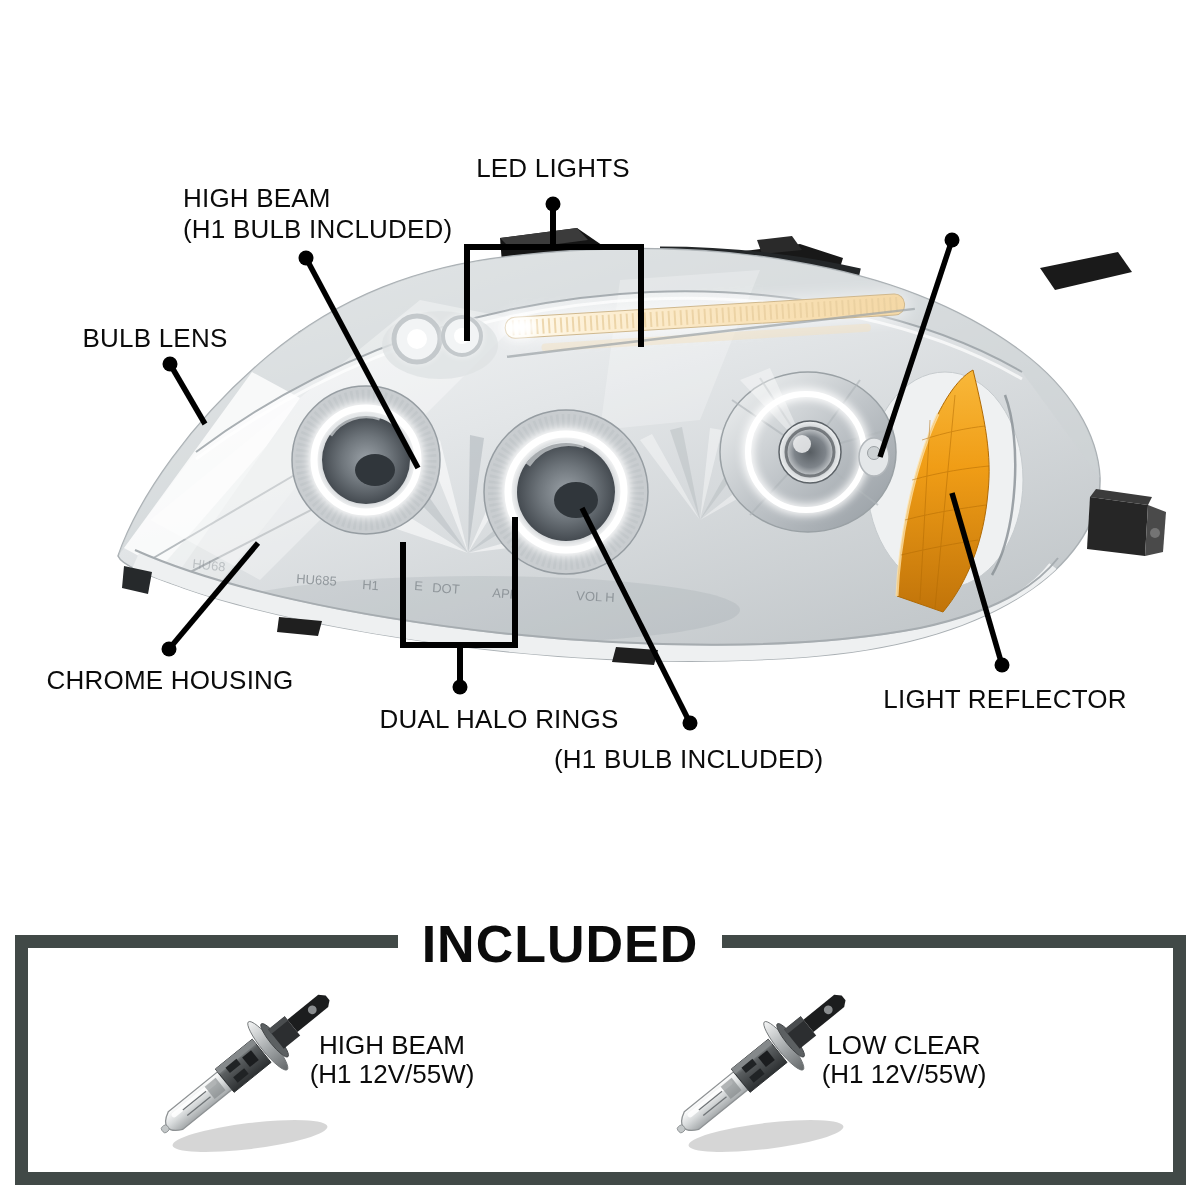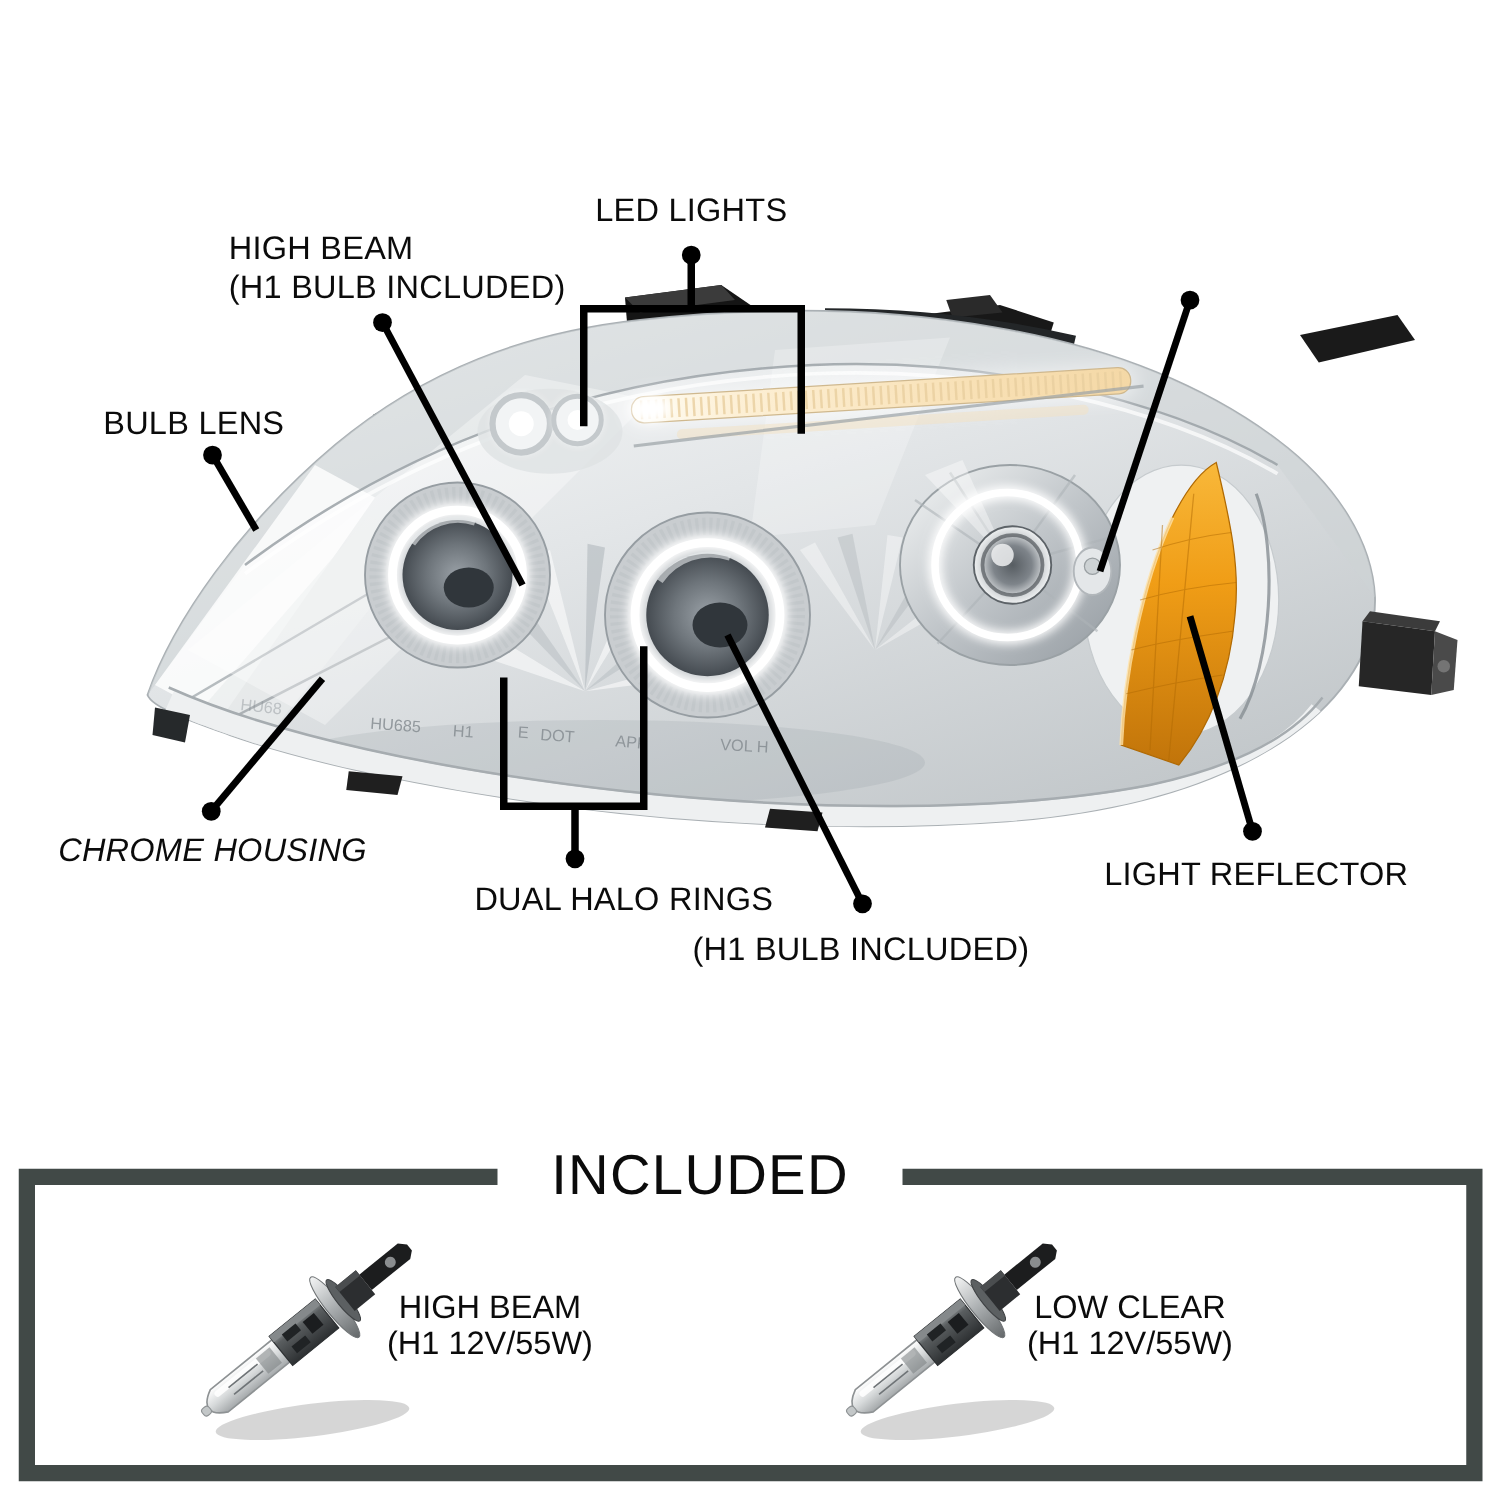--- a/index.html
+++ b/index.html
@@ -6,21 +6,21 @@
     --frame:#414947; --label:#0b0b0b; --line:#000000;
     --amber:#f09d16; --halo:#ffffff;
   }
   html,body{margin:0;padding:0;background:#ffffff;}
   .stage{position:relative;width:1200px;height:1200px;background:#ffffff;overflow:hidden;
          font-family:"Liberation Sans","DejaVu Sans",sans-serif;}
   .stage svg{position:absolute;left:0;top:0;}
   .lbl{position:absolute;color:var(--label);font-size:26px;line-height:31px;
        white-space:nowrap;letter-spacing:.2px;}
   .ctr{transform:translateX(-50%);text-align:center;}
-  .included-title{position:absolute;transform:translateX(-50%);font-size:45px;font-weight:normal;
+  .included-title{position:absolute;transform:translateX(-50%);font-size:52px;font-weight:bold;
        color:var(--label);letter-spacing:1px;white-space:nowrap;}
   .bulb-lbl{position:absolute;transform:translateX(-50%);text-align:center;
        font-size:26px;line-height:29px;color:var(--label);white-space:nowrap;}
 </style>
 </head>
 <body>
 
 <div class="stage">
 
 <svg width="1200" height="1200" viewBox="0 0 1200 1200">
@@ -314,21 +314,21 @@
   <div class="lbl ctr" style="left:553px;top:153px;">LED LIGHTS</div>
 
   <div class="lbl" style="left:183px;top:183px;">
     <div>HIGH BEAM</div>
     <div>(H1 BULB INCLUDED)</div>
   </div>
 
 
   <div class="lbl ctr" style="left:155px;top:323px;">BULB LENS</div>
 
-  <div class="lbl ctr" style="left:170px;top:665px;font-style:italic;">CHROME HOUSING</div>
+  <div class="lbl ctr" style="left:170px;top:665px;">CHROME HOUSING</div>
 
   <div class="lbl ctr" style="left:463px;top:704px;margin-left:36px;">DUAL HALO RINGS</div>
 
   <div class="lbl" style="left:554px;top:744px;">
     <div>(H1 BULB INCLUDED)</div>
   </div>
 
   <div class="lbl ctr" style="left:1005px;top:684px;">LIGHT REFLECTOR</div>
 
   <div class="included-title" style="left:560px;top:914px;">INCLUDED</div>

